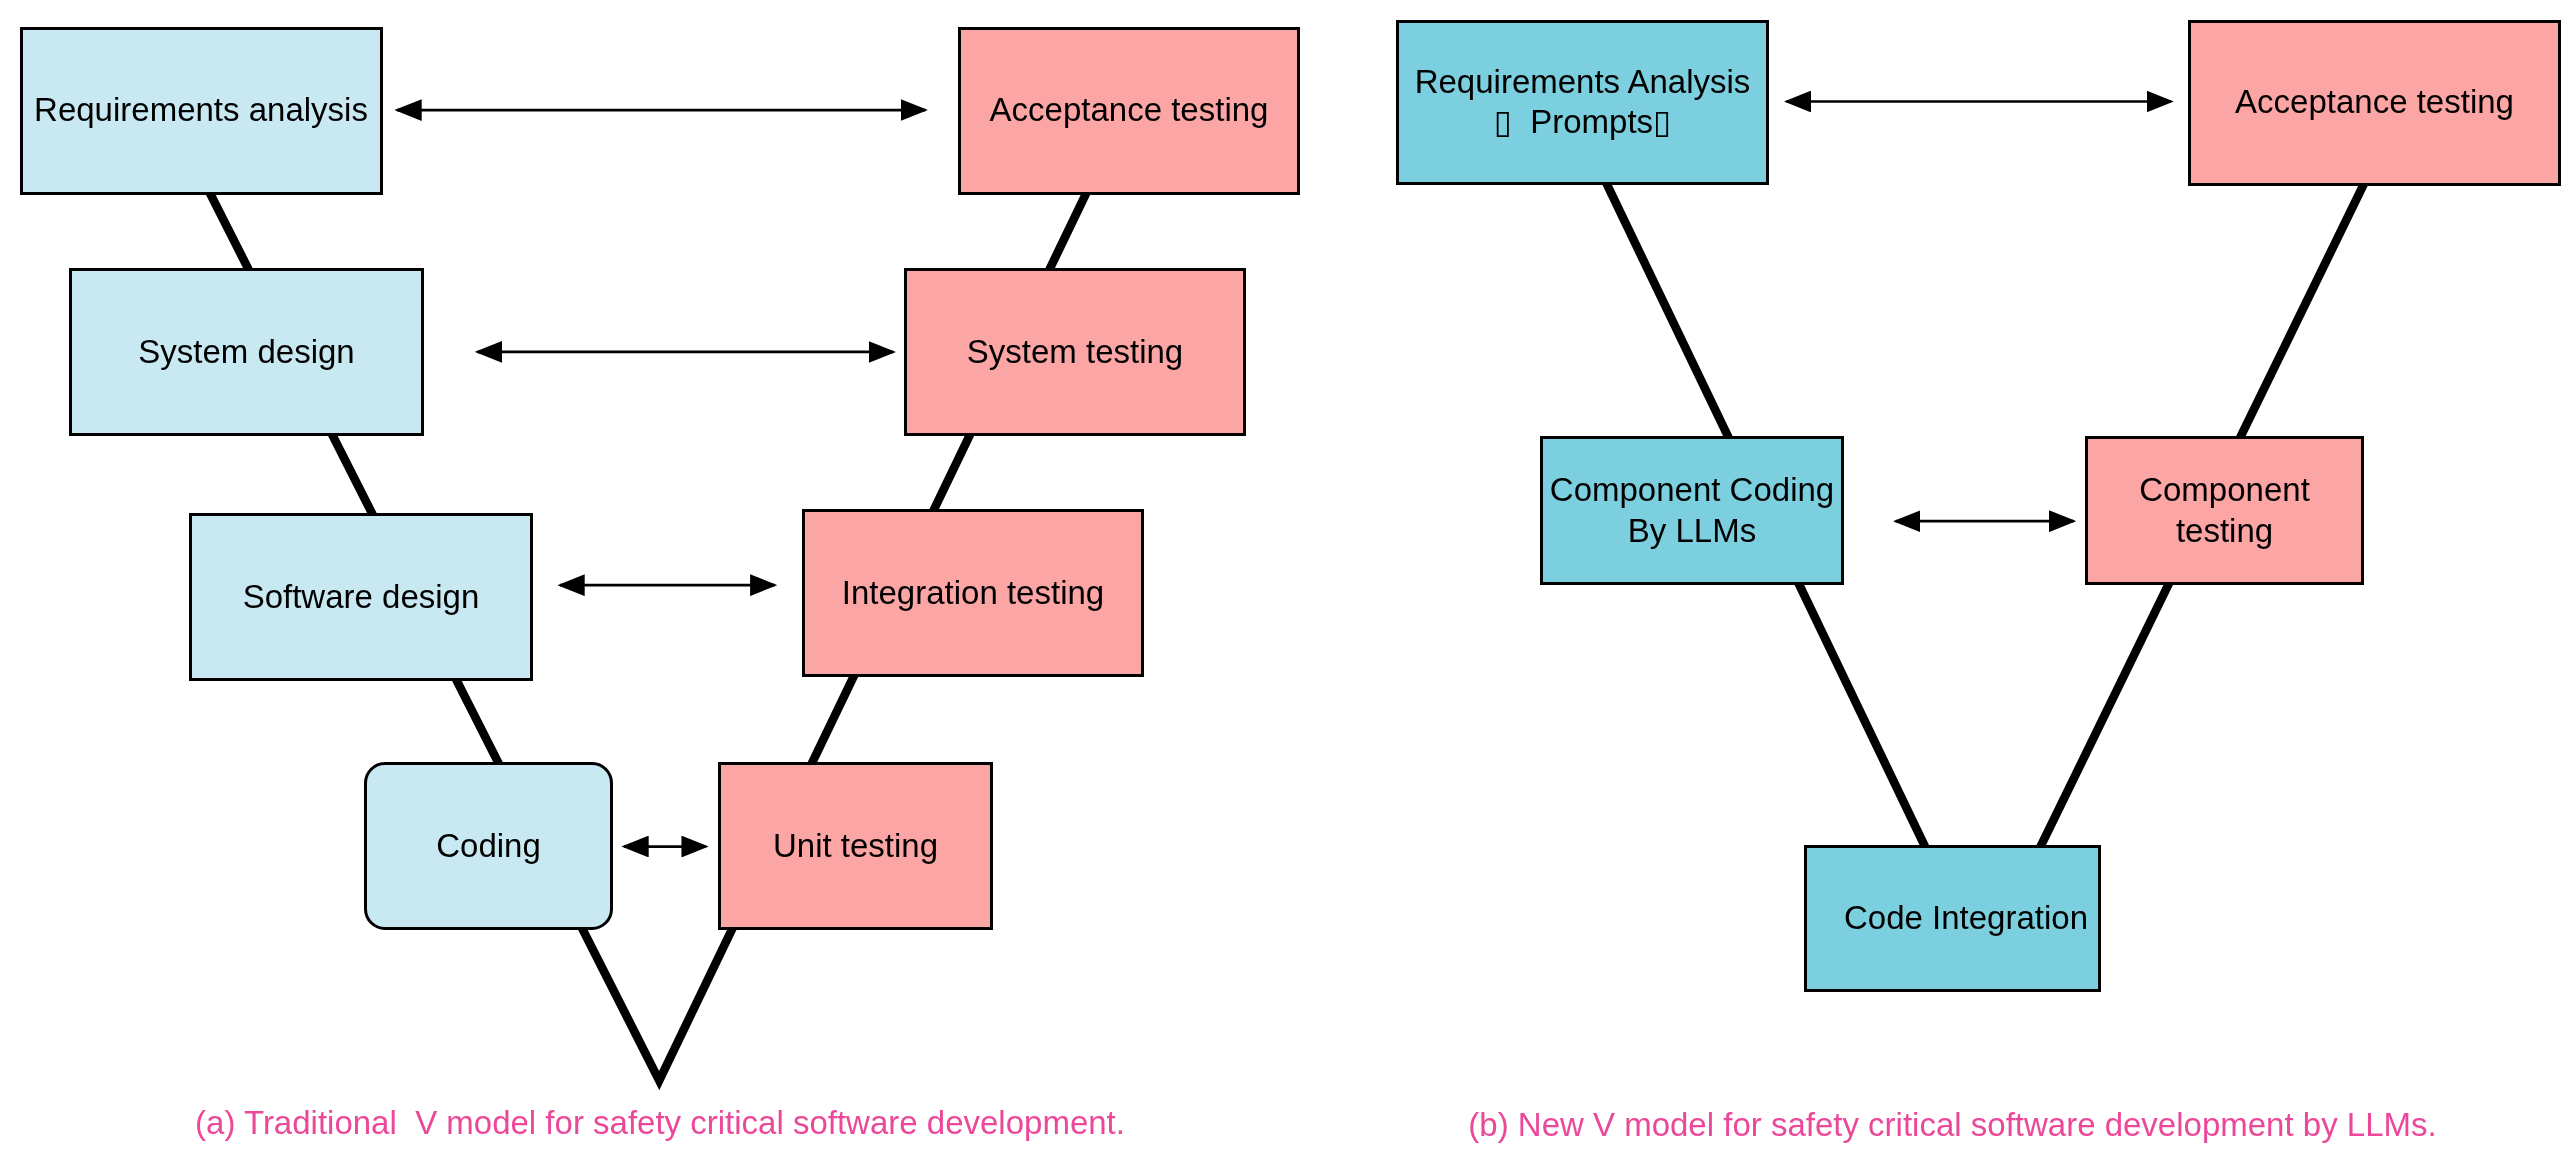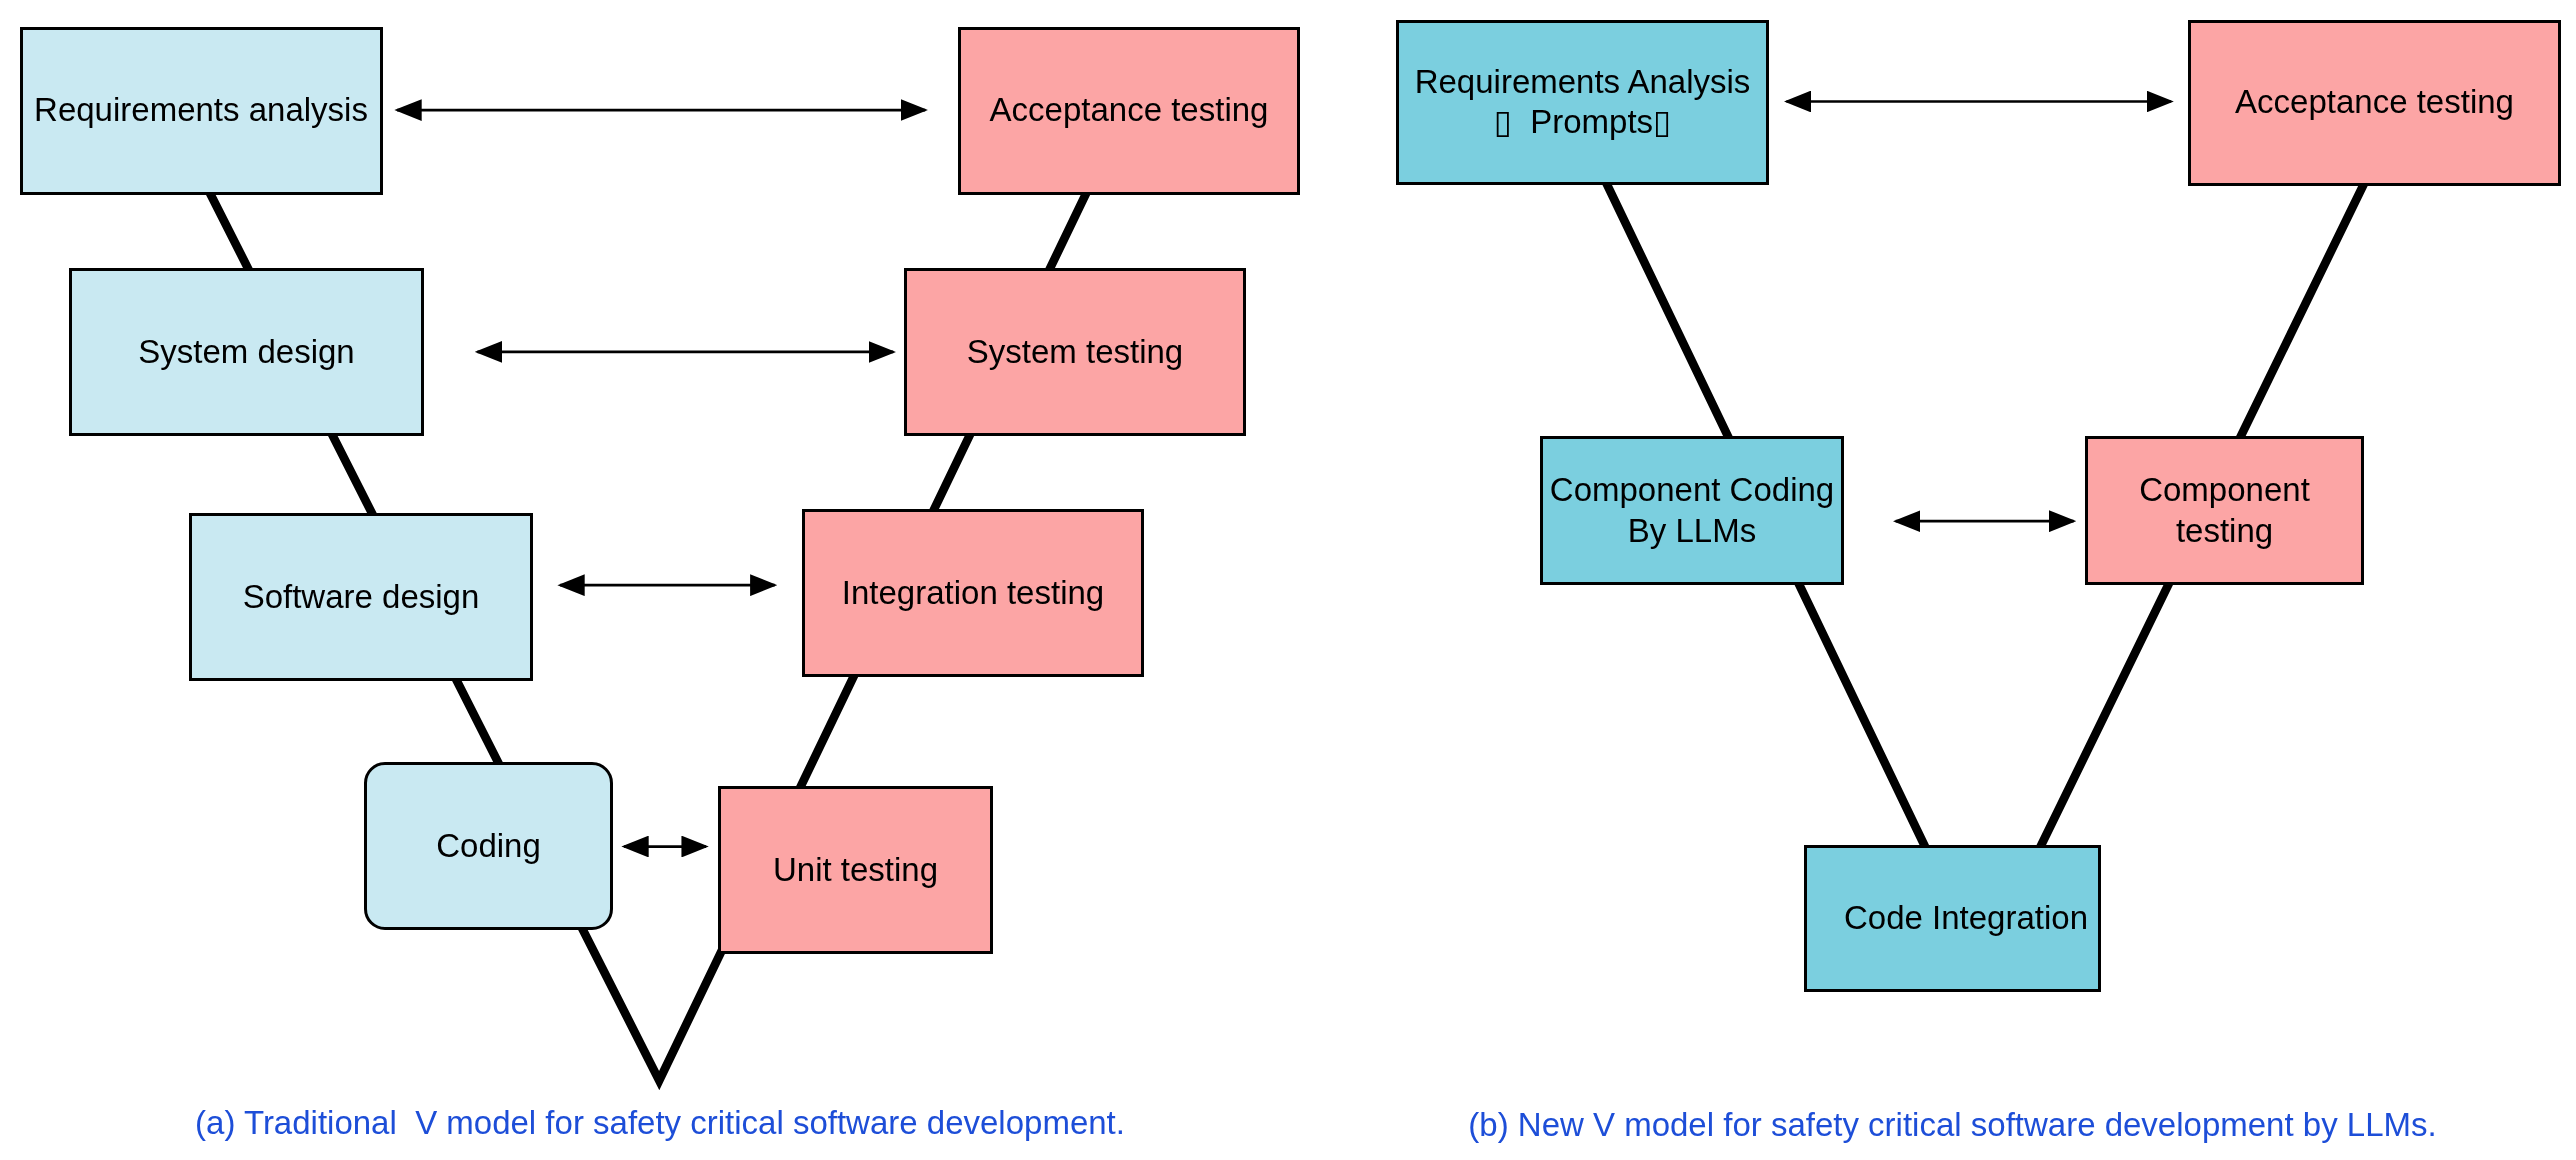--- a/index.html
+++ b/index.html
@@ -49,21 +49,21 @@
     color: #000000;
     white-space: pre-wrap;
   }
   .blue  { background: #C9E9F2; }
   .green { background: #fca5a5; }
   .teal  { background: #7BCFDF; }
   .caption {
     position: absolute;
     z-index: 2;
     font-size: 33px;
-    color: #1d4ed8;
+    color: #ec4899;
     text-align: center;
     white-space: pre-wrap;
   }
 </style>
 </head>
 <body>
 
 <div class="canvas">
 
   <svg class="underlay" width="2576" height="1161" viewBox="0 0 3302 1488">
@@ -110,21 +110,21 @@
   </div>
 
   <div class="box green" style="left:802px; top:509px; width:342px; height:168px;">
     <span class="label">Integration testing</span>
   </div>
 
   <div class="box blue" style="left:364px; top:762px; width:249px; height:168px;border-radius:21px;">
     <span class="label">Coding</span>
   </div>
 
-  <div class="box green" style="left:718px; top:762px; width:275px; height:168px;margin-top:24px;">
+  <div class="box green" style="left:718px; top:762px; width:275px; height:168px;">
     <span class="label">Unit testing</span>
   </div>
 
   <div class="box teal" style="left:1396px; top:19.5px; width:373px; height:165px;">
     <span class="label">Requirements Analysis
 ▯  Prompts▯</span>
   </div>
 
   <div class="box green" style="left:2188px; top:19.5px; width:373px; height:166px;">
     <span class="label">Acceptance testing</span>

